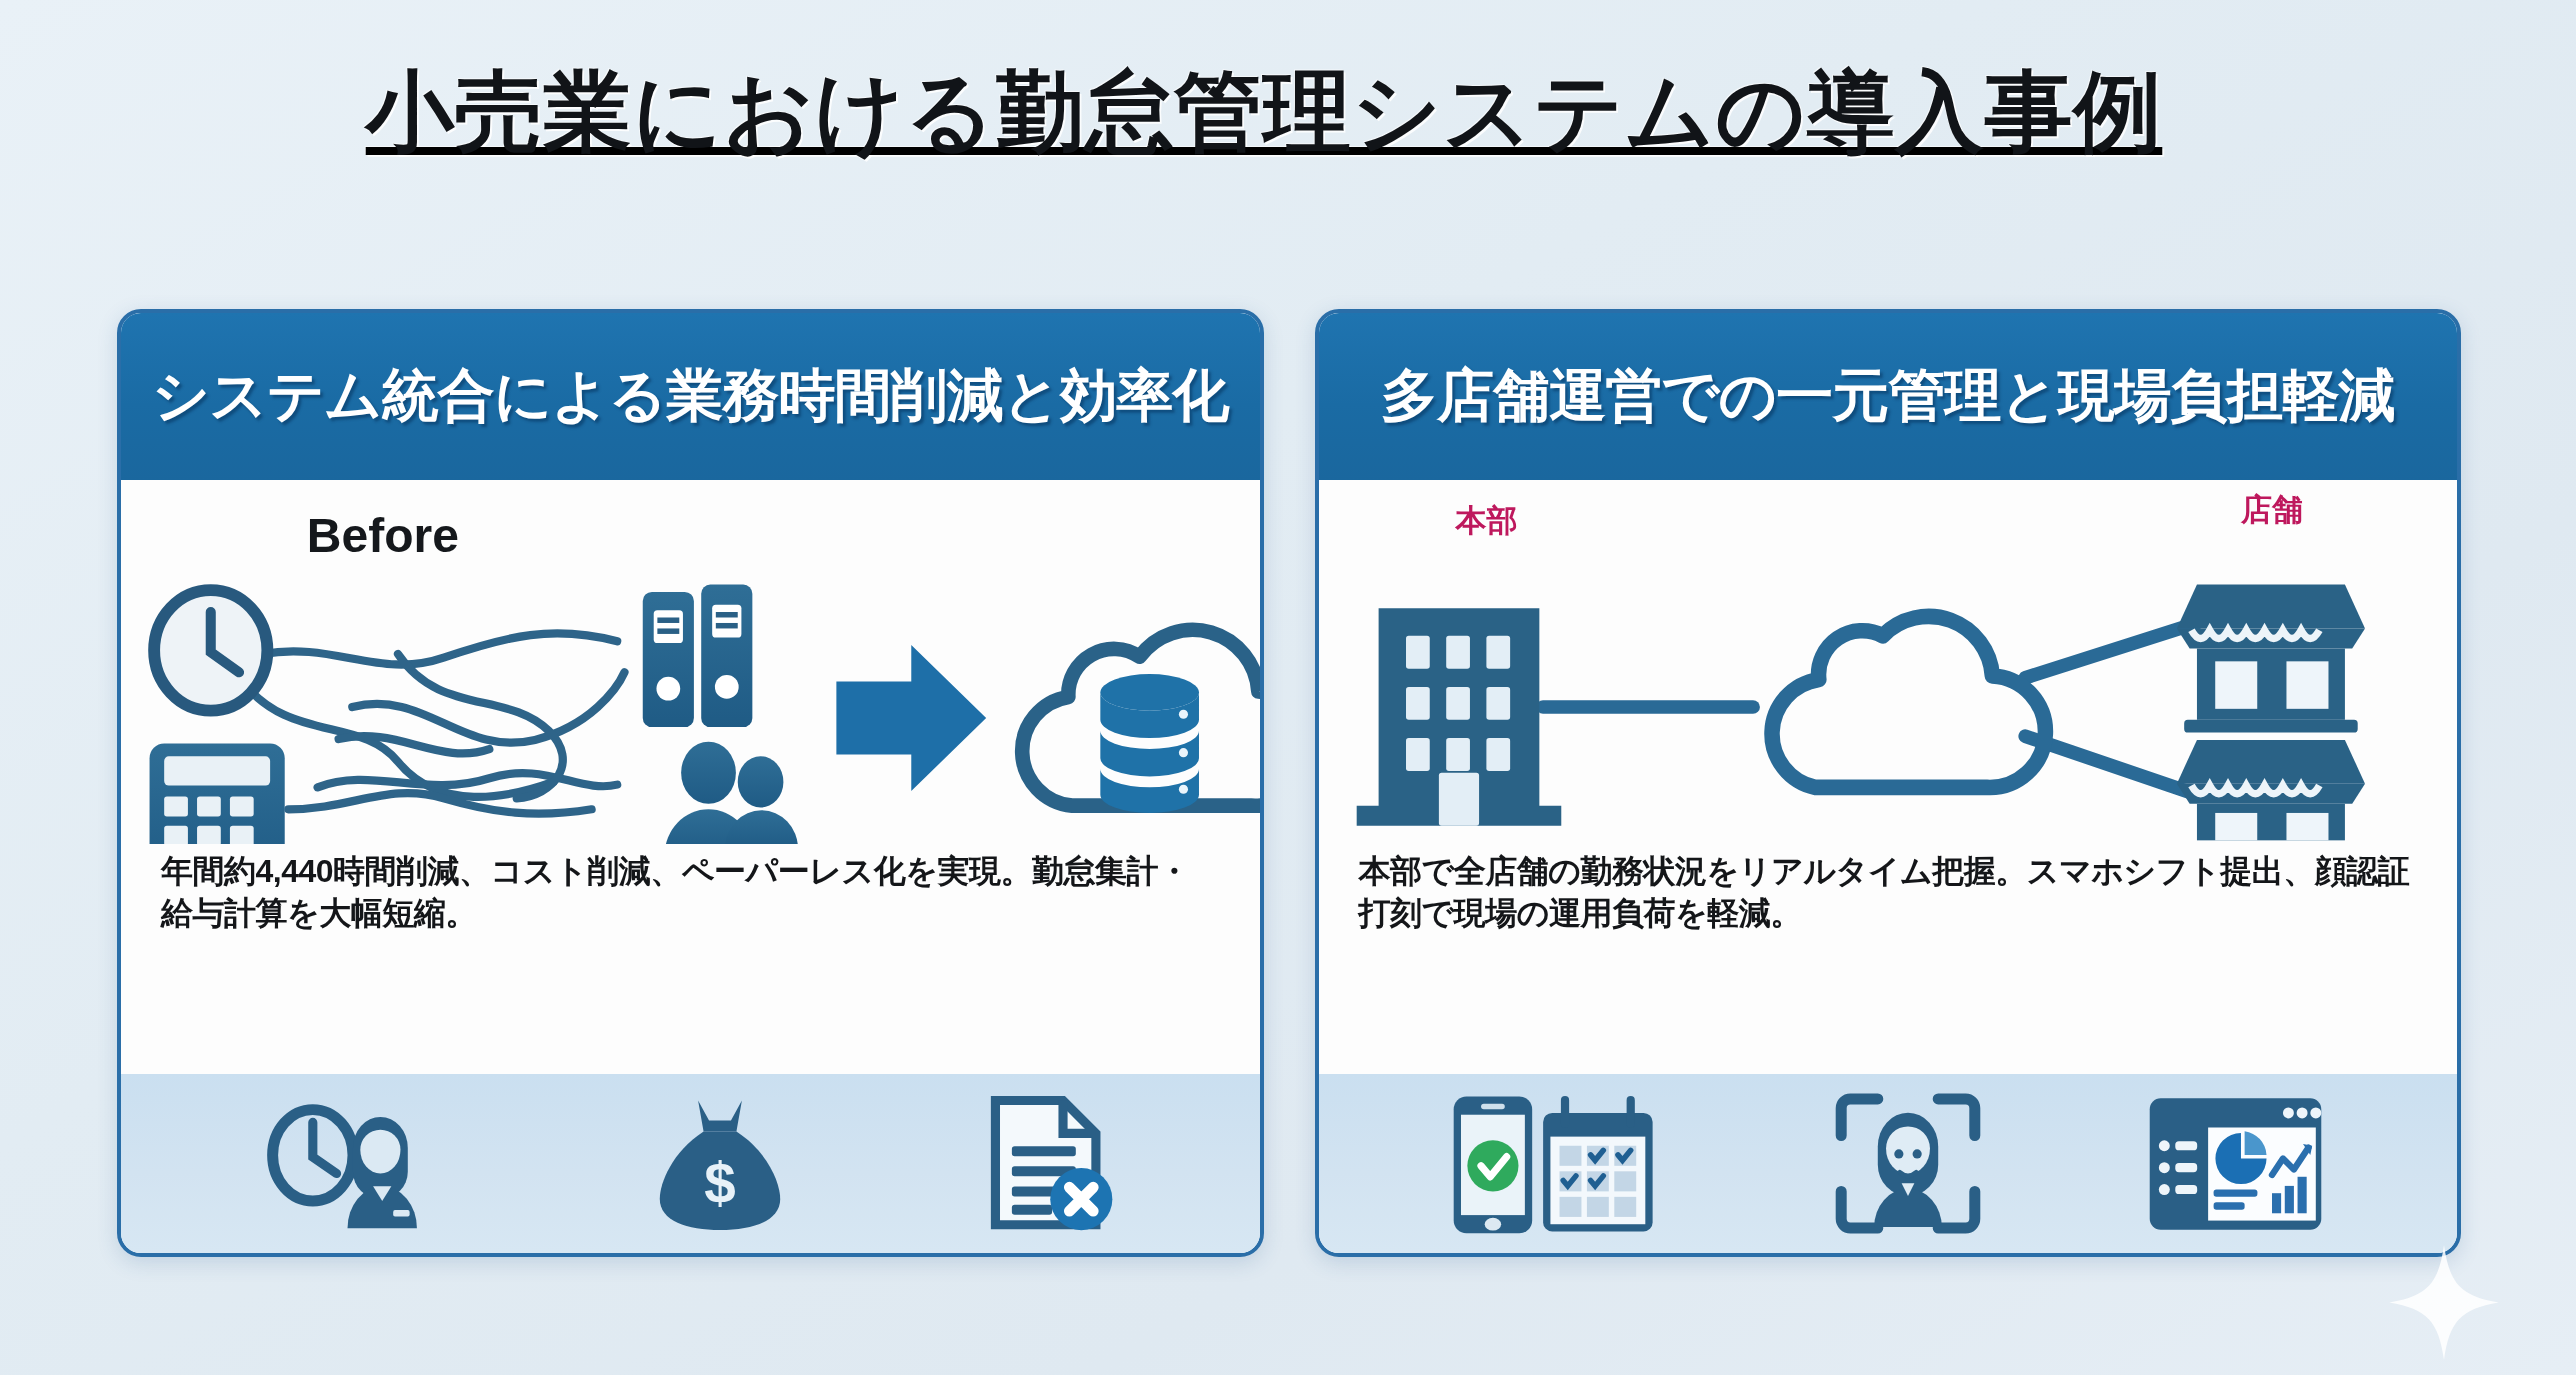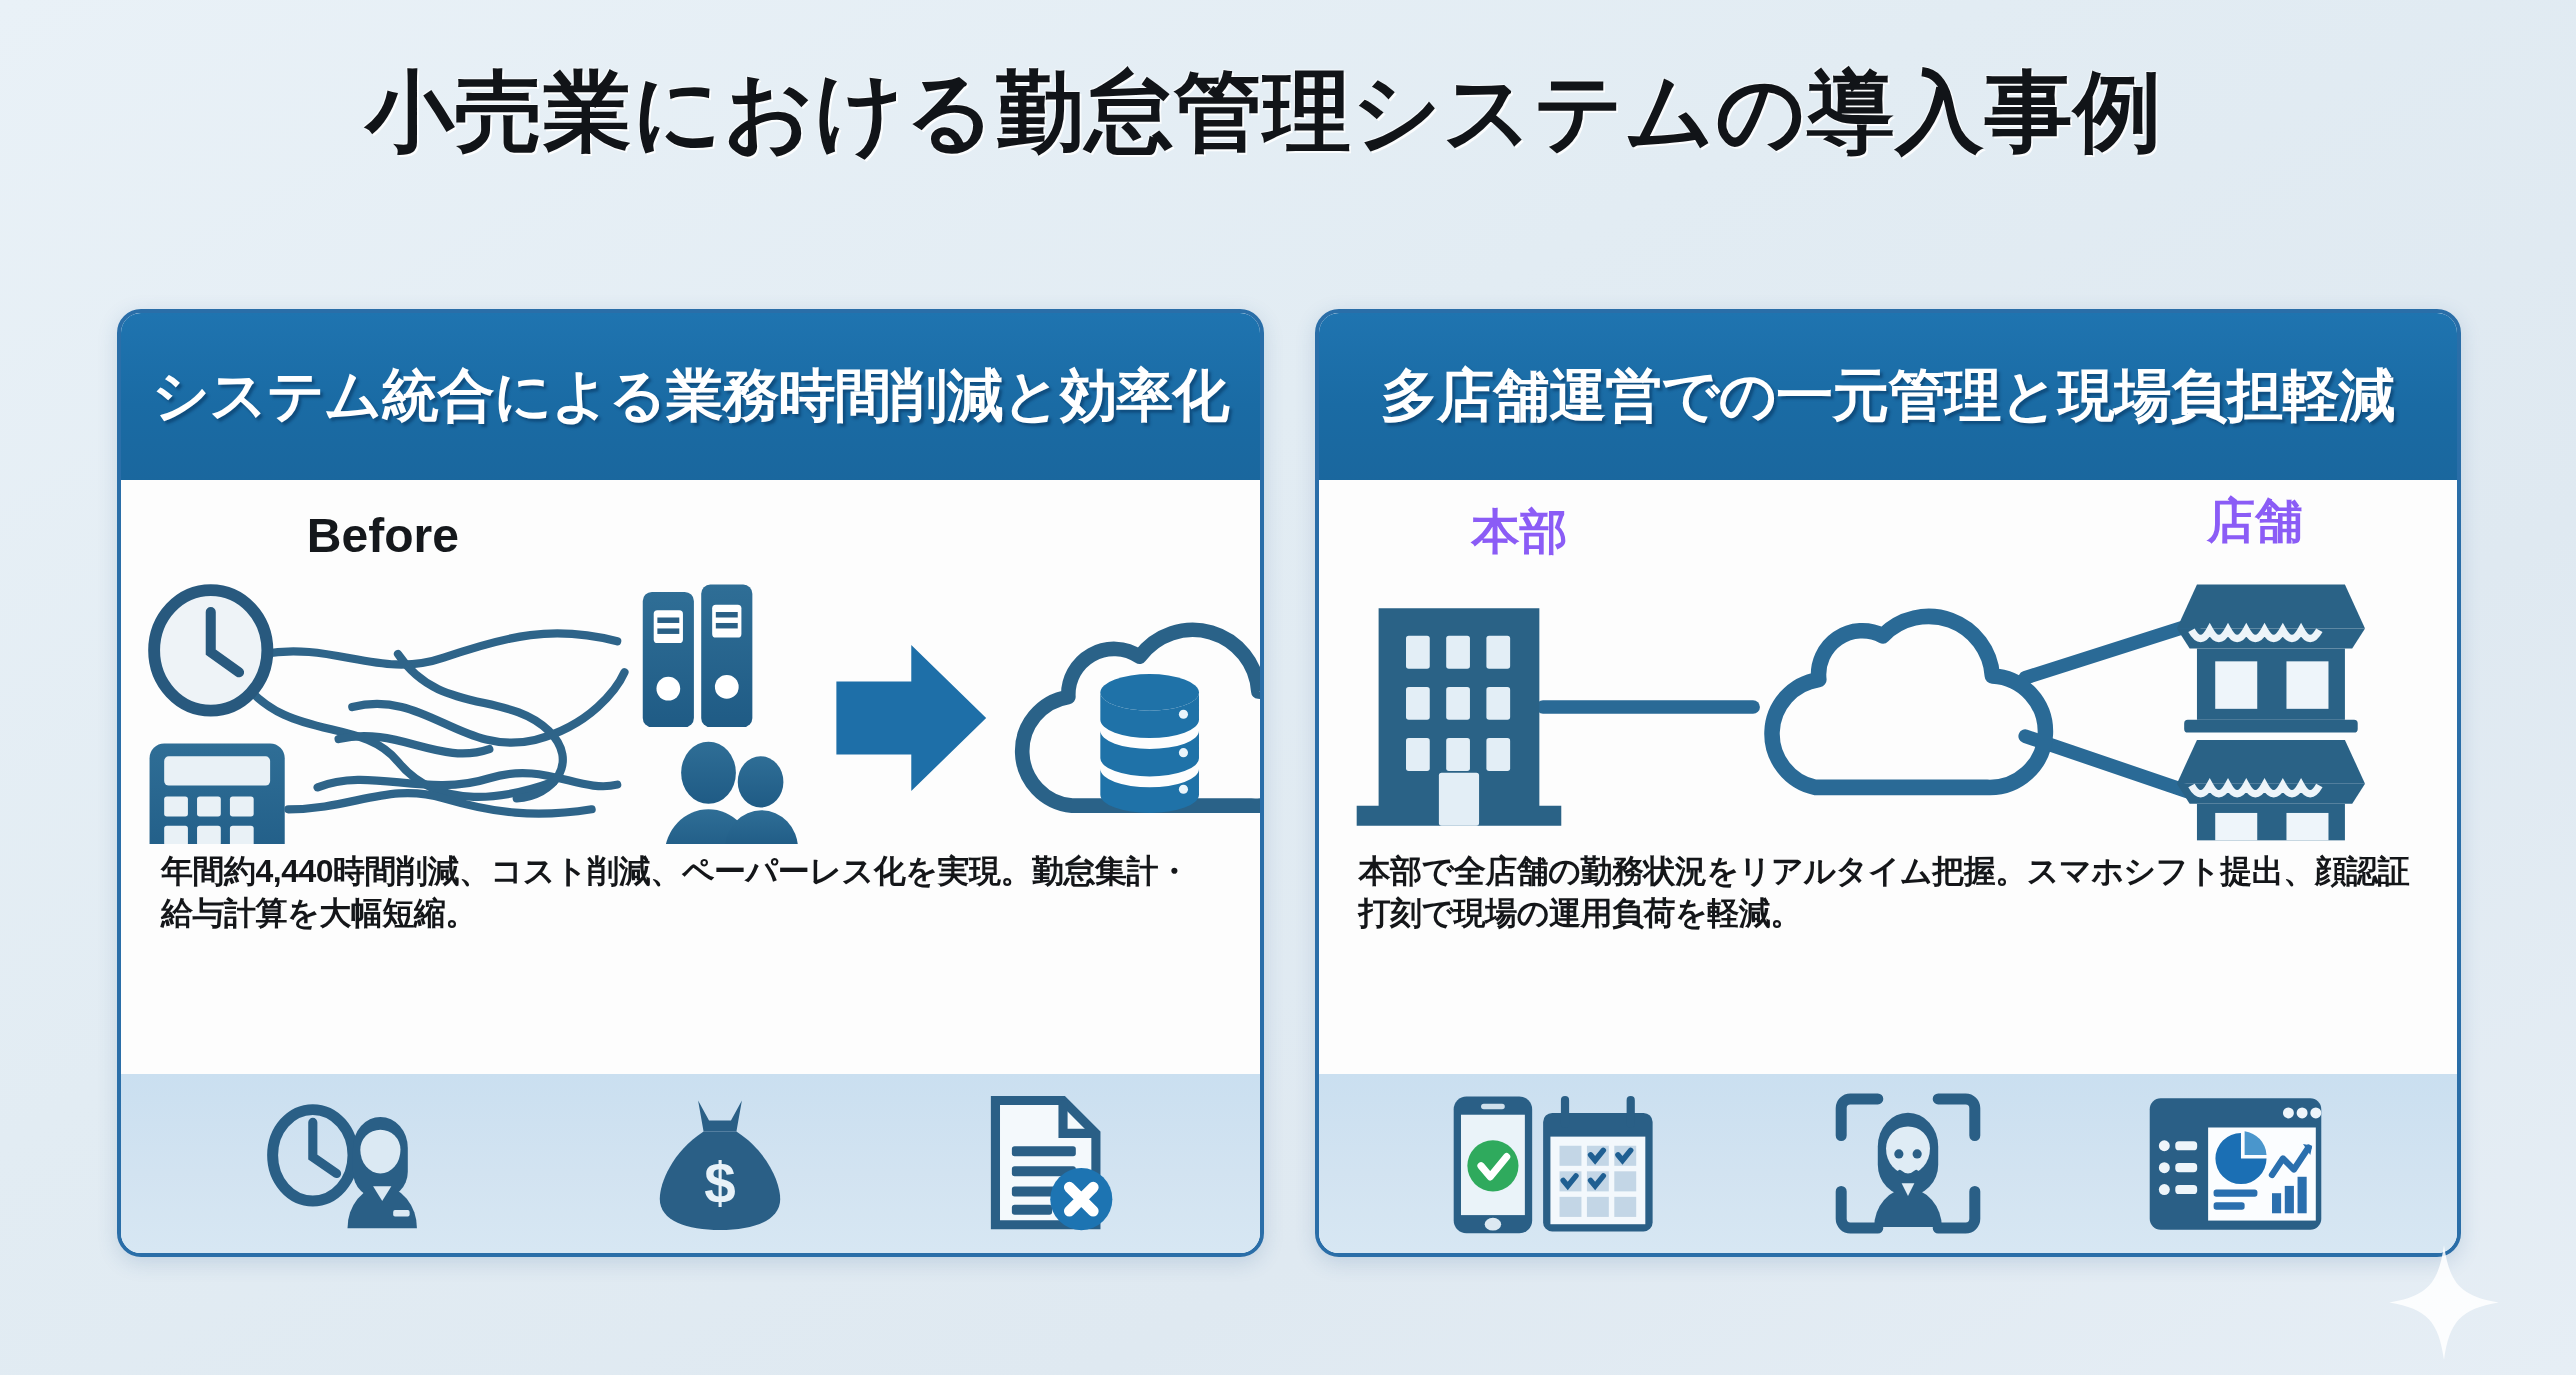--- a/index.html
+++ b/index.html
@@ -6,21 +6,21 @@
   html, body { width:2576px; height:1376px; }
   body {
     font-family:"Liberation Sans","DejaVu Sans",sans-serif;
     background:linear-gradient(150deg,#e9f1f7 0%,#e2ecf3 40%,#dfe9f1 70%,#e6eef5 100%);
     position:relative; overflow:hidden;
   }
 
   
   .title-wrap{
     position:absolute; top:53px; left:0; width:2528px;
-    display:flex; align-items:center; justify-content:center;
+    display:flex; align-items:center; justify-content:center;text-decoration:underline;
   }
   .title{
     font-size:88px; font-weight:900; color:#111418;
     letter-spacing:0.9px; white-space:nowrap;
     text-shadow:1.8px 1.8px 0 rgba(255,255,255,.85), -0.9px -0.9px 0 rgba(255,255,255,.6);
   }
 
   
   .cards{
     position:absolute; top:309px; left:117px;
@@ -70,21 +70,21 @@
   .ba-graphic{ position:relative; height:274px; }
   .body-text{
     padding:5.5px 40px 0 40px;
     font-size:32px; font-weight:900; line-height:1.32;
     color:#141619; letter-spacing:-0.5px;
   }
 
   
   .r-labels{ position:relative; height:70px; margin-top:20px; }
   .r-labels .lbl{
-    position:absolute; font-size:48px; font-weight:900; color:#8b5cf6;margin-left:16px;
+    position:absolute; font-size:31px; font-weight:900; color:#be185d;
   }
   .r-lbl-hq{ left:137px; top:0; }
   .r-lbl-store{ right:154px; top:-11px; }
 
   .net-graphic{ position:relative; height:274px; }
 
   
   .sparkle{ position:absolute; right:77px; bottom:16.5px; width:110px; height:115px; }
 </style>
 </head>

